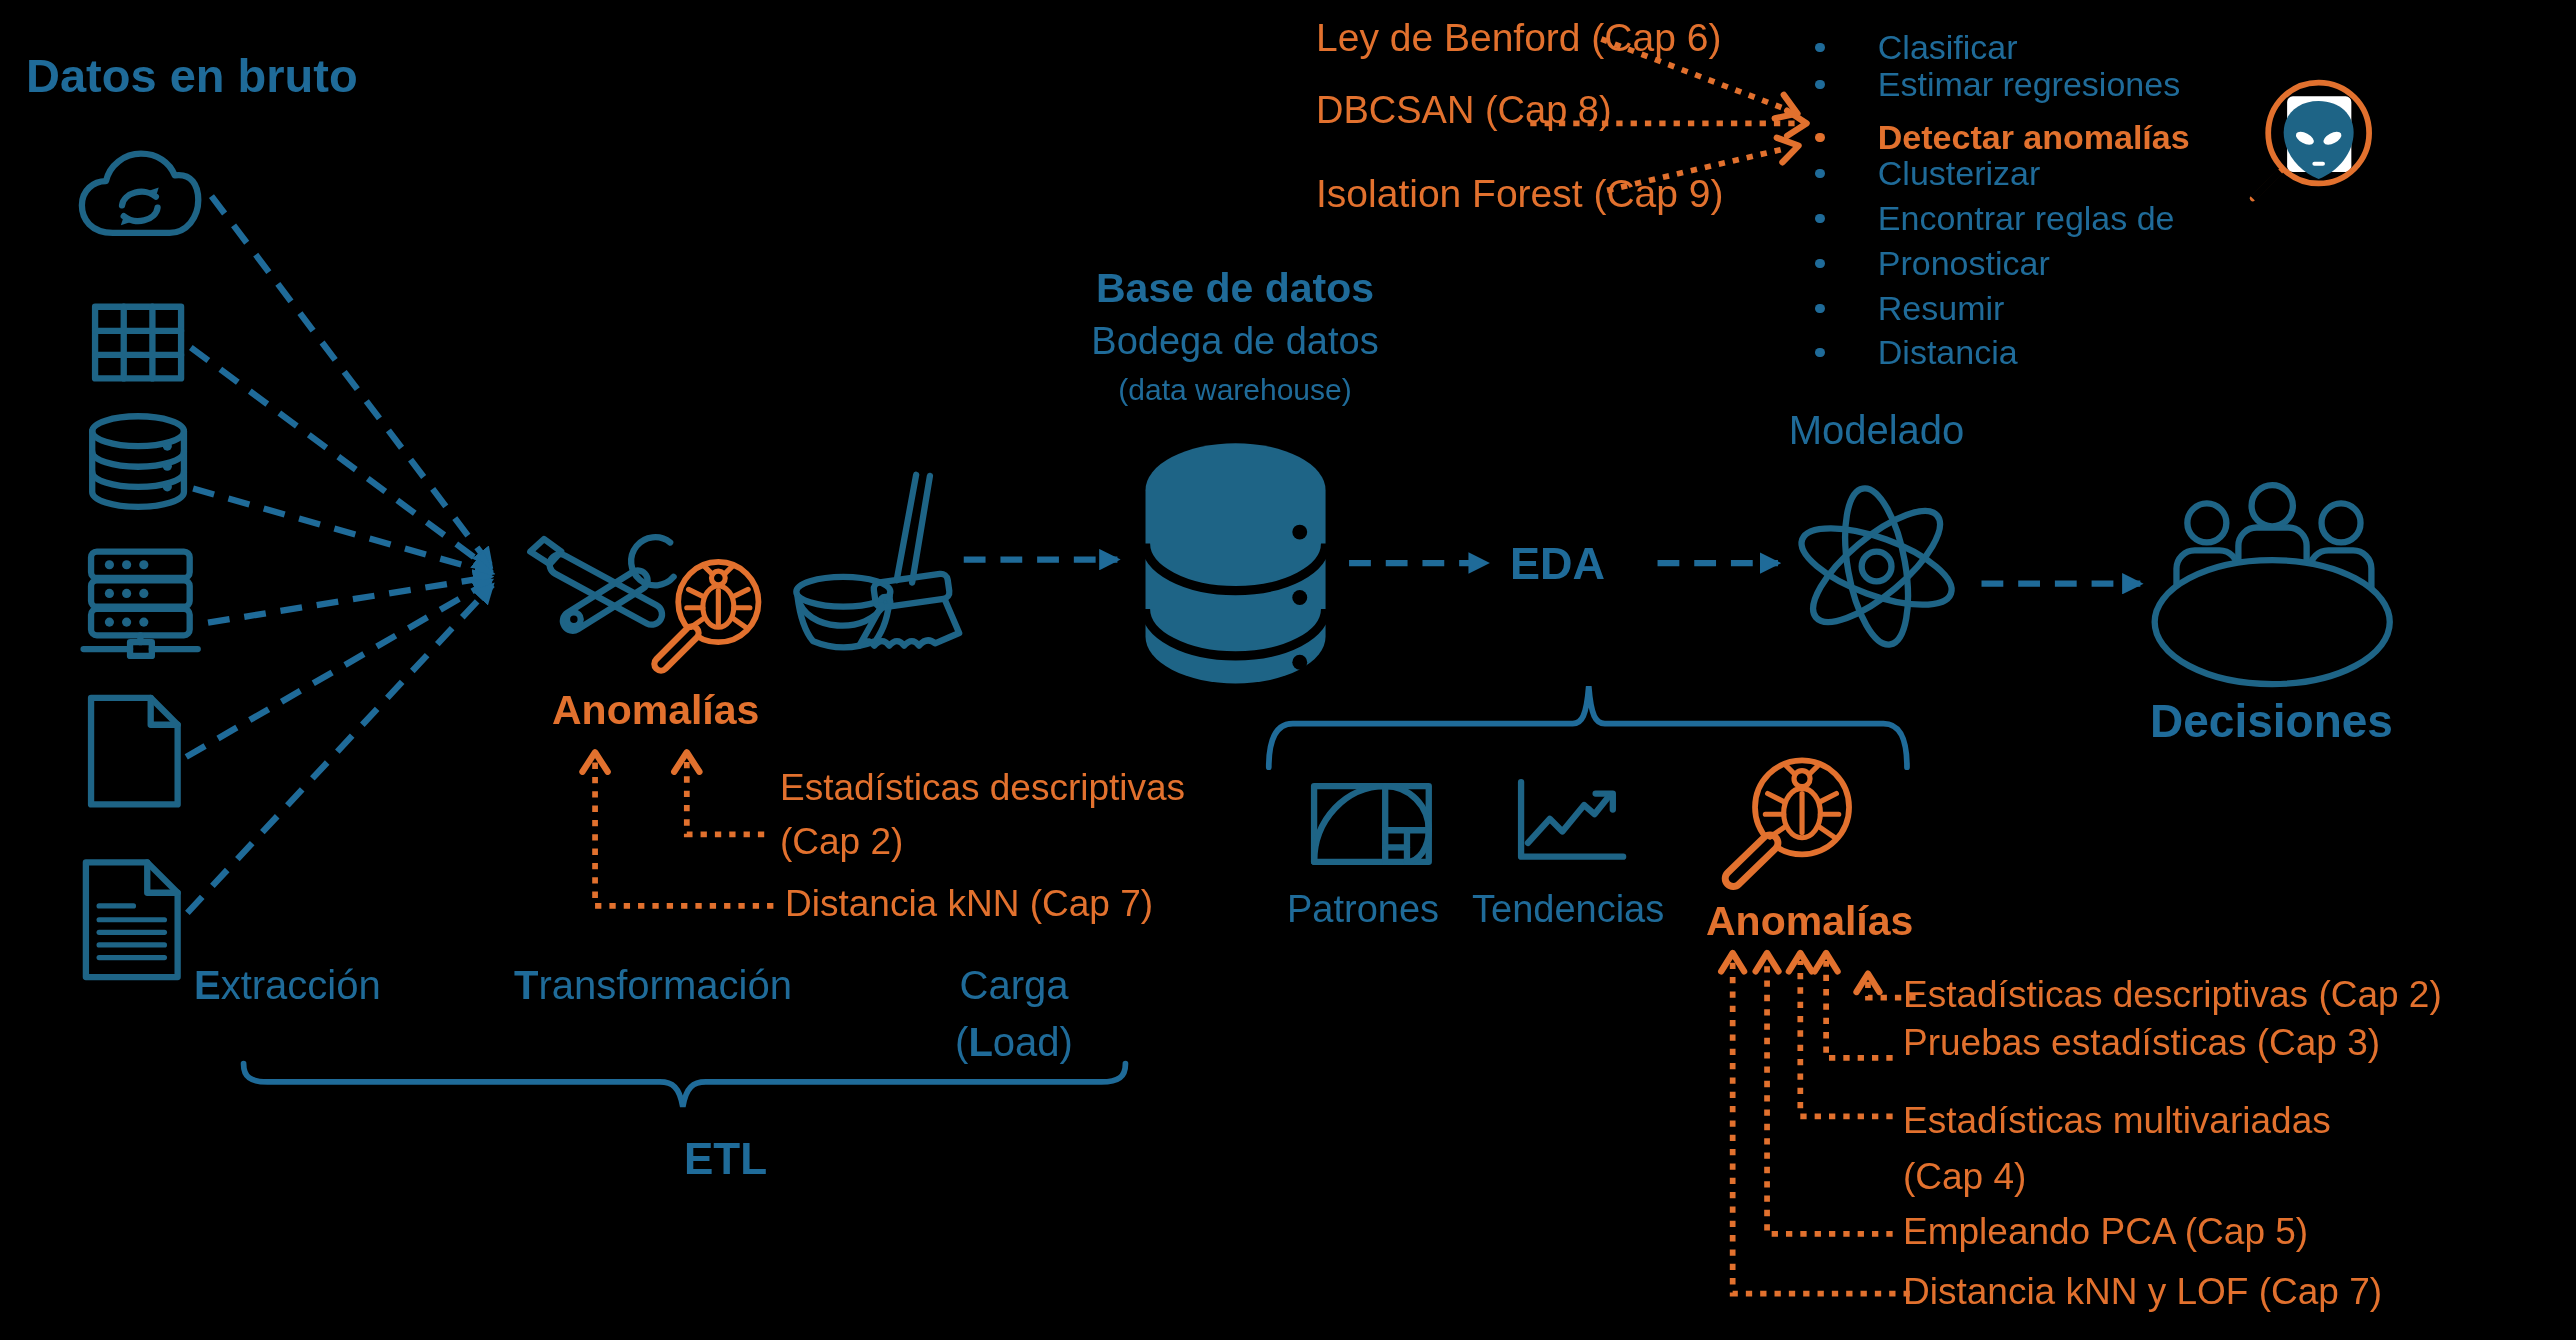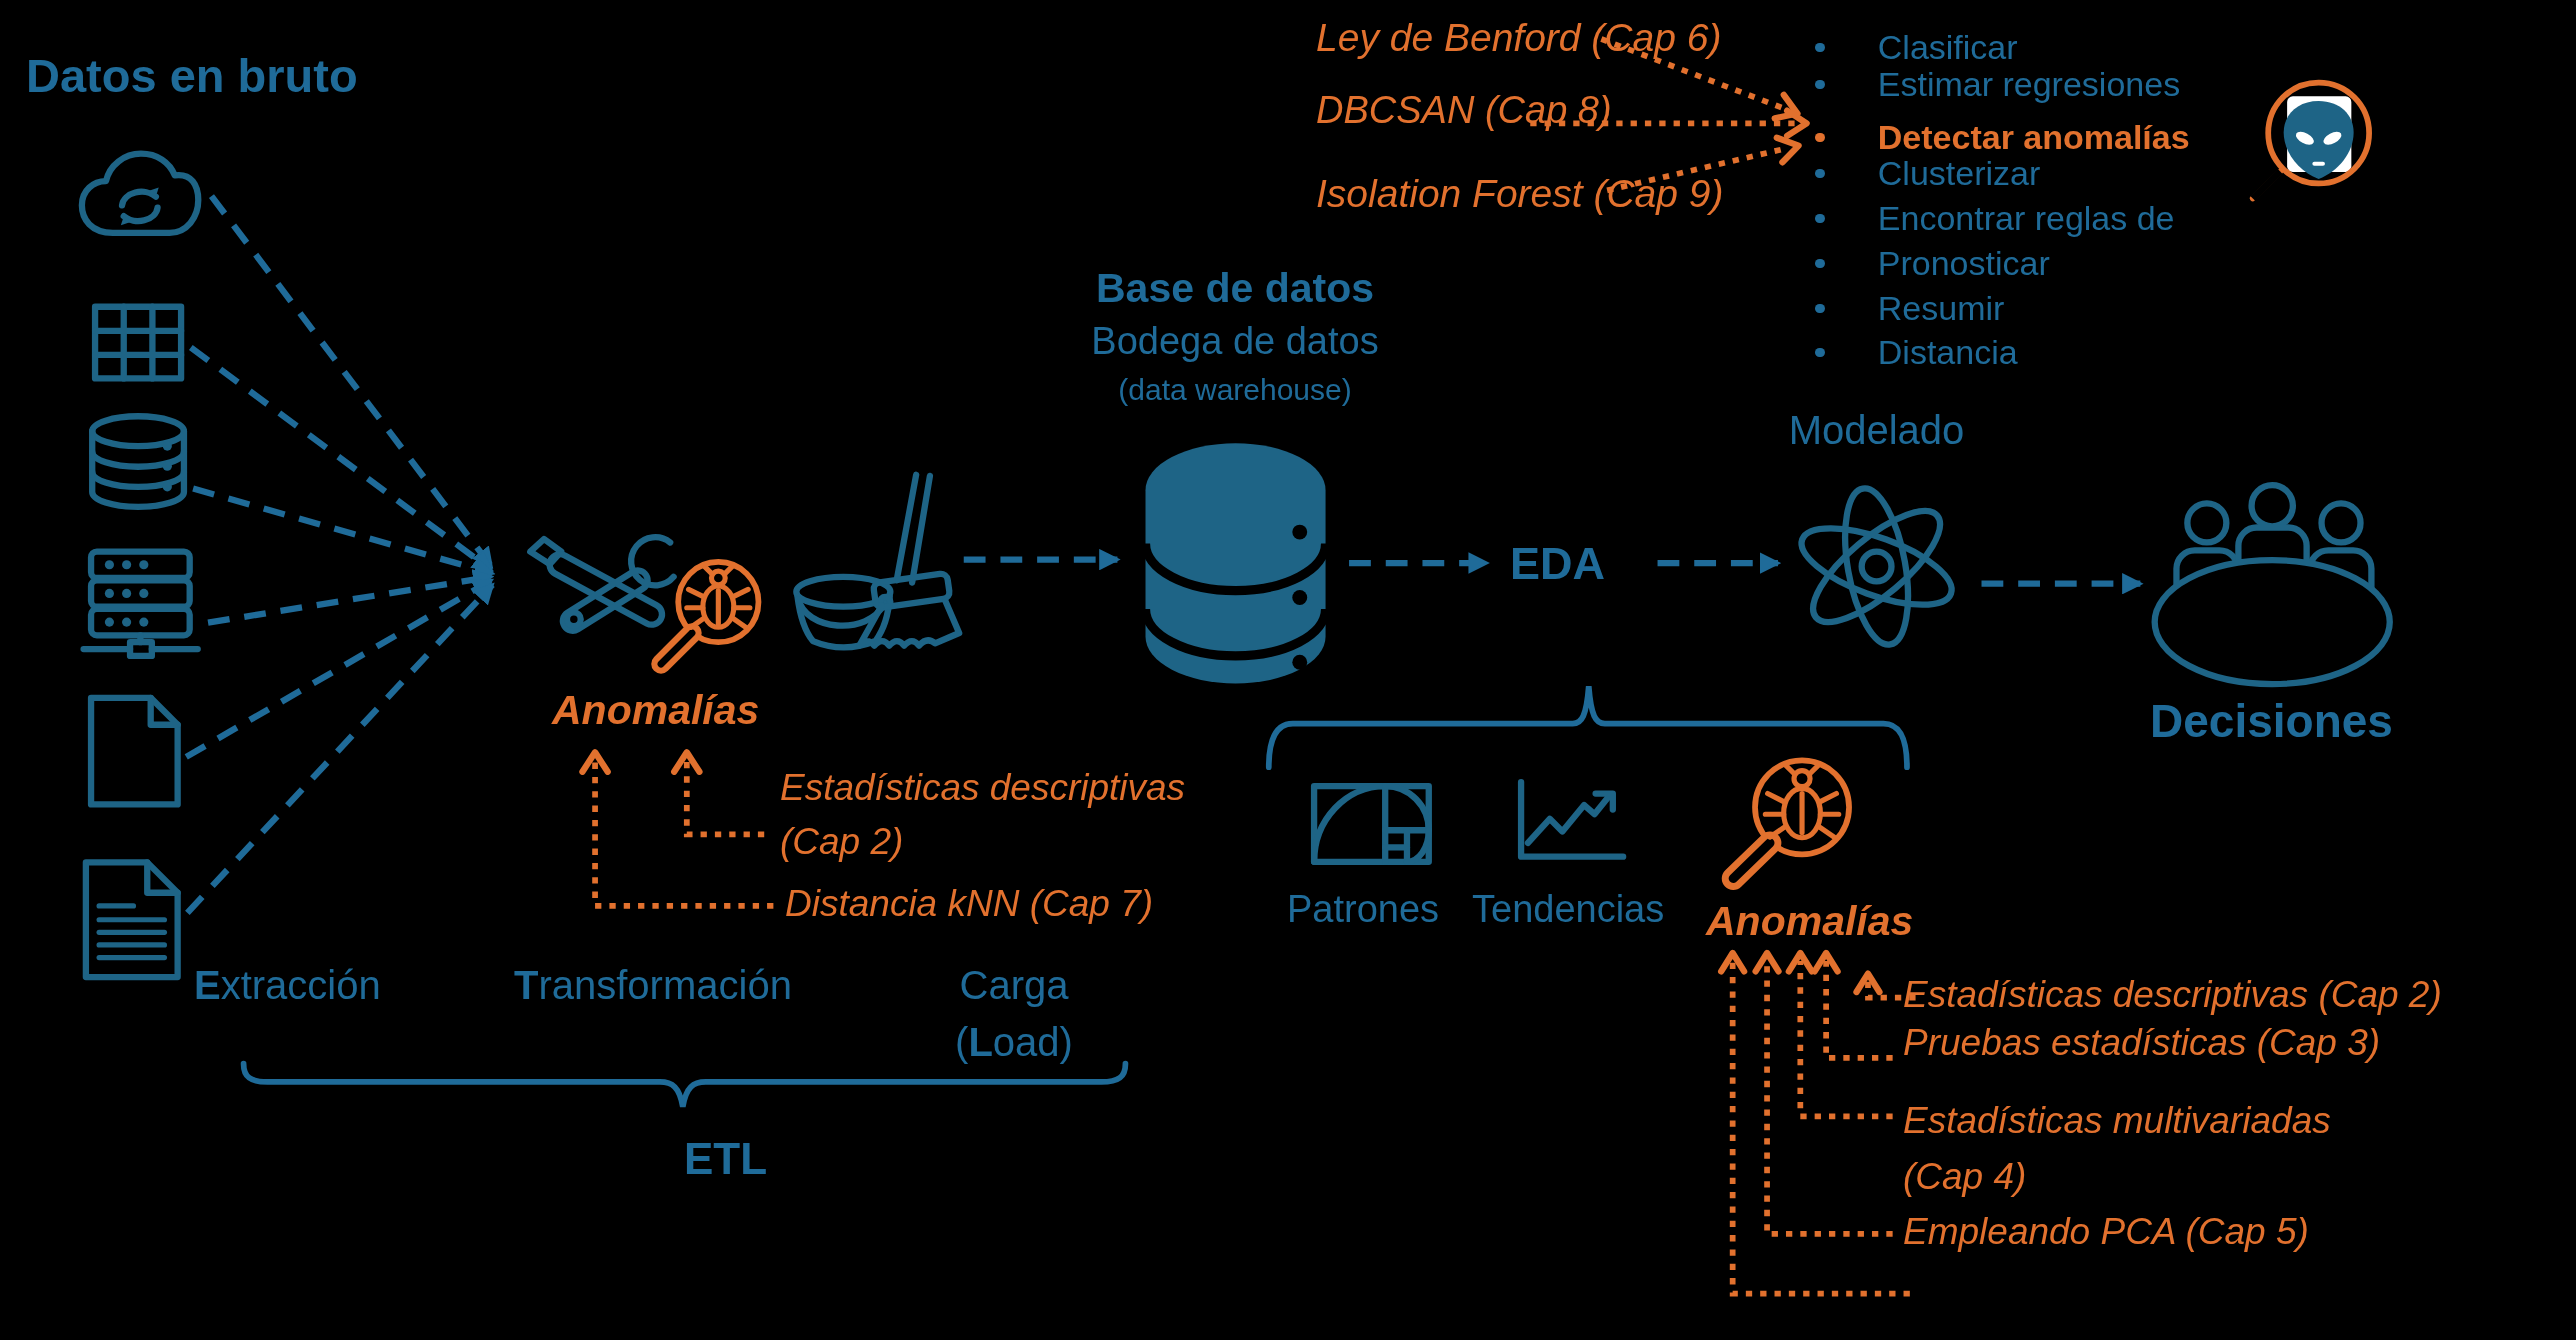--- a/index.html
+++ b/index.html
@@ -4,21 +4,21 @@
 <style>
   :root{
     --blue:#1f6b99; --blue-ic:#1e6486; --orange:#e2712e; --bg:#000;
   }
   html,body{margin:0;padding:0;background:var(--bg);}
   #canvas{position:relative;width:2576px;height:1340px;background:var(--bg);
           font-family:"Liberation Sans",sans-serif;overflow:hidden;}
   svg{position:absolute;left:0;top:0;}
   .lbl{position:absolute;color:var(--blue);white-space:nowrap;line-height:1.2;}
   .wrap{white-space:normal;}
-  .orange{color:var(--orange);font-style:italic;}
+  .orange{color:var(--orange);}
   .b{font-weight:700;}
   .ctr{text-align:center;}
   
   .task{position:absolute;left:1815px;display:flex;align-items:center;height:45px;color:var(--blue);font-size:34px;}
   .task .dot{width:9.8px;height:9.8px;border-radius:50%;background:var(--blue);margin-right:53px;flex:0 0 auto;}
   .task.hl{color:var(--orange);font-weight:700;margin-top:8px;}
   .task.hl .dot{background:var(--orange);}
   
   .ic{stroke:var(--blue-ic);fill:none;stroke-width:11;stroke-linecap:round;stroke-linejoin:round;}
   .icf{fill:var(--blue-ic);stroke:none;}
@@ -308,15 +308,16 @@
   <div class="lbl b ctr" style="left:654px;top:1133px;width:143px;font-size:44px;">ETL</div>
 
   <div class="lbl" style="left:1287px;top:887px;font-size:38px;">Patrones</div>
   <div class="lbl" style="left:1472px;top:887px;font-size:38px;">Tendencias</div>
   <div class="lbl orange b" style="left:1706px;top:897px;font-size:41px;">Anomalías</div>
 
   <div class="lbl orange" style="left:1903px;top:973px;font-size:37px;">Estadísticas descriptivas (Cap 2)</div>
   <div class="lbl orange" style="left:1903px;top:1021px;font-size:37px;">Pruebas estadísticas (Cap 3)</div>
   <div class="lbl orange wrap" style="left:1903px;top:1093px;width:516px;font-size:37px;line-height:1.5;">Estadísticas multivariadas (Cap 4)</div>
   <div class="lbl orange" style="left:1903px;top:1210px;font-size:37px;">Empleando PCA (Cap 5)</div>
+  <div class="lbl orange" style="left:1903px;top:1270px;font-size:37px;">Distancia kNN y LOF (Cap 7)</div>
 
 </div>
 
 
 </body></html>

